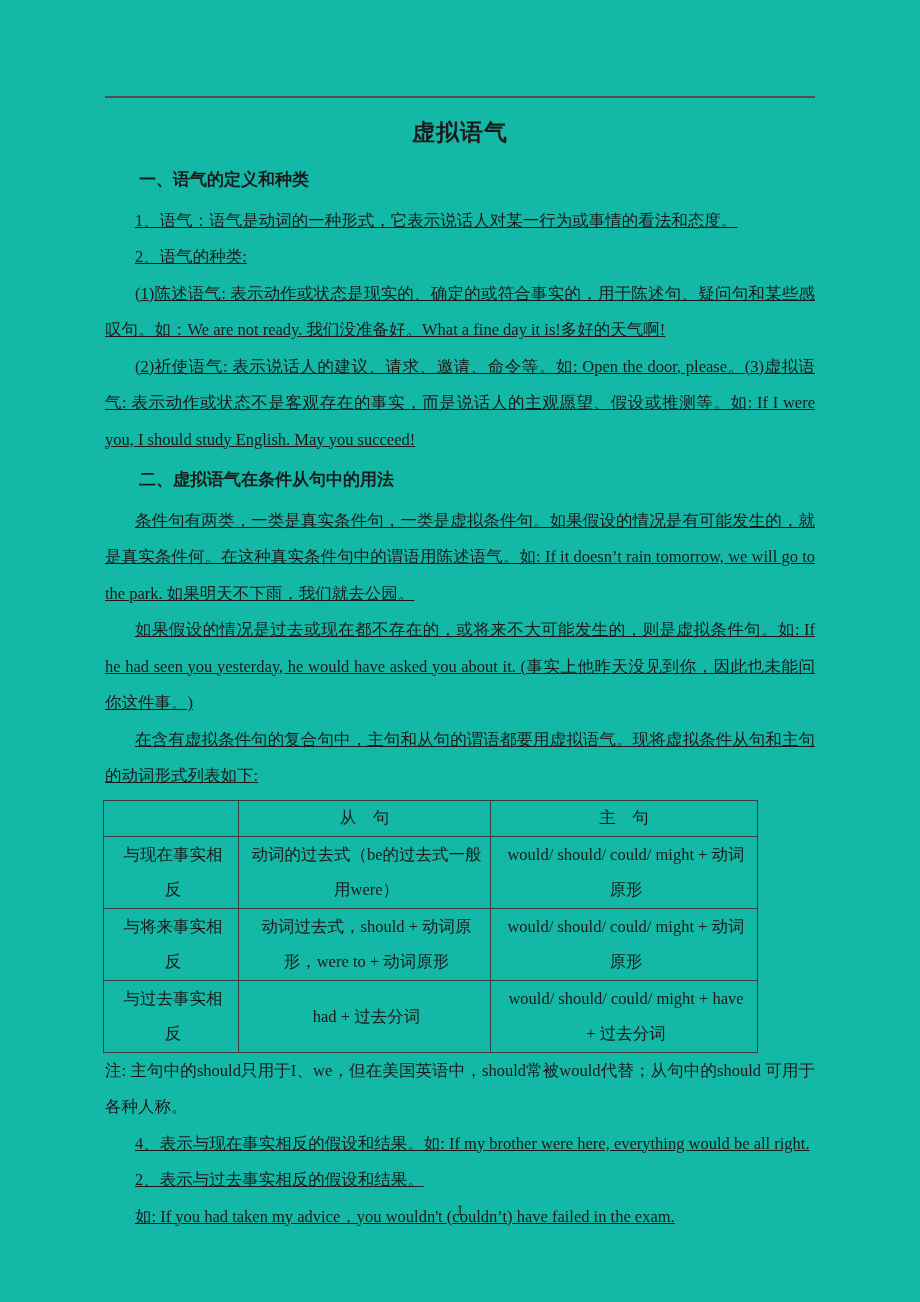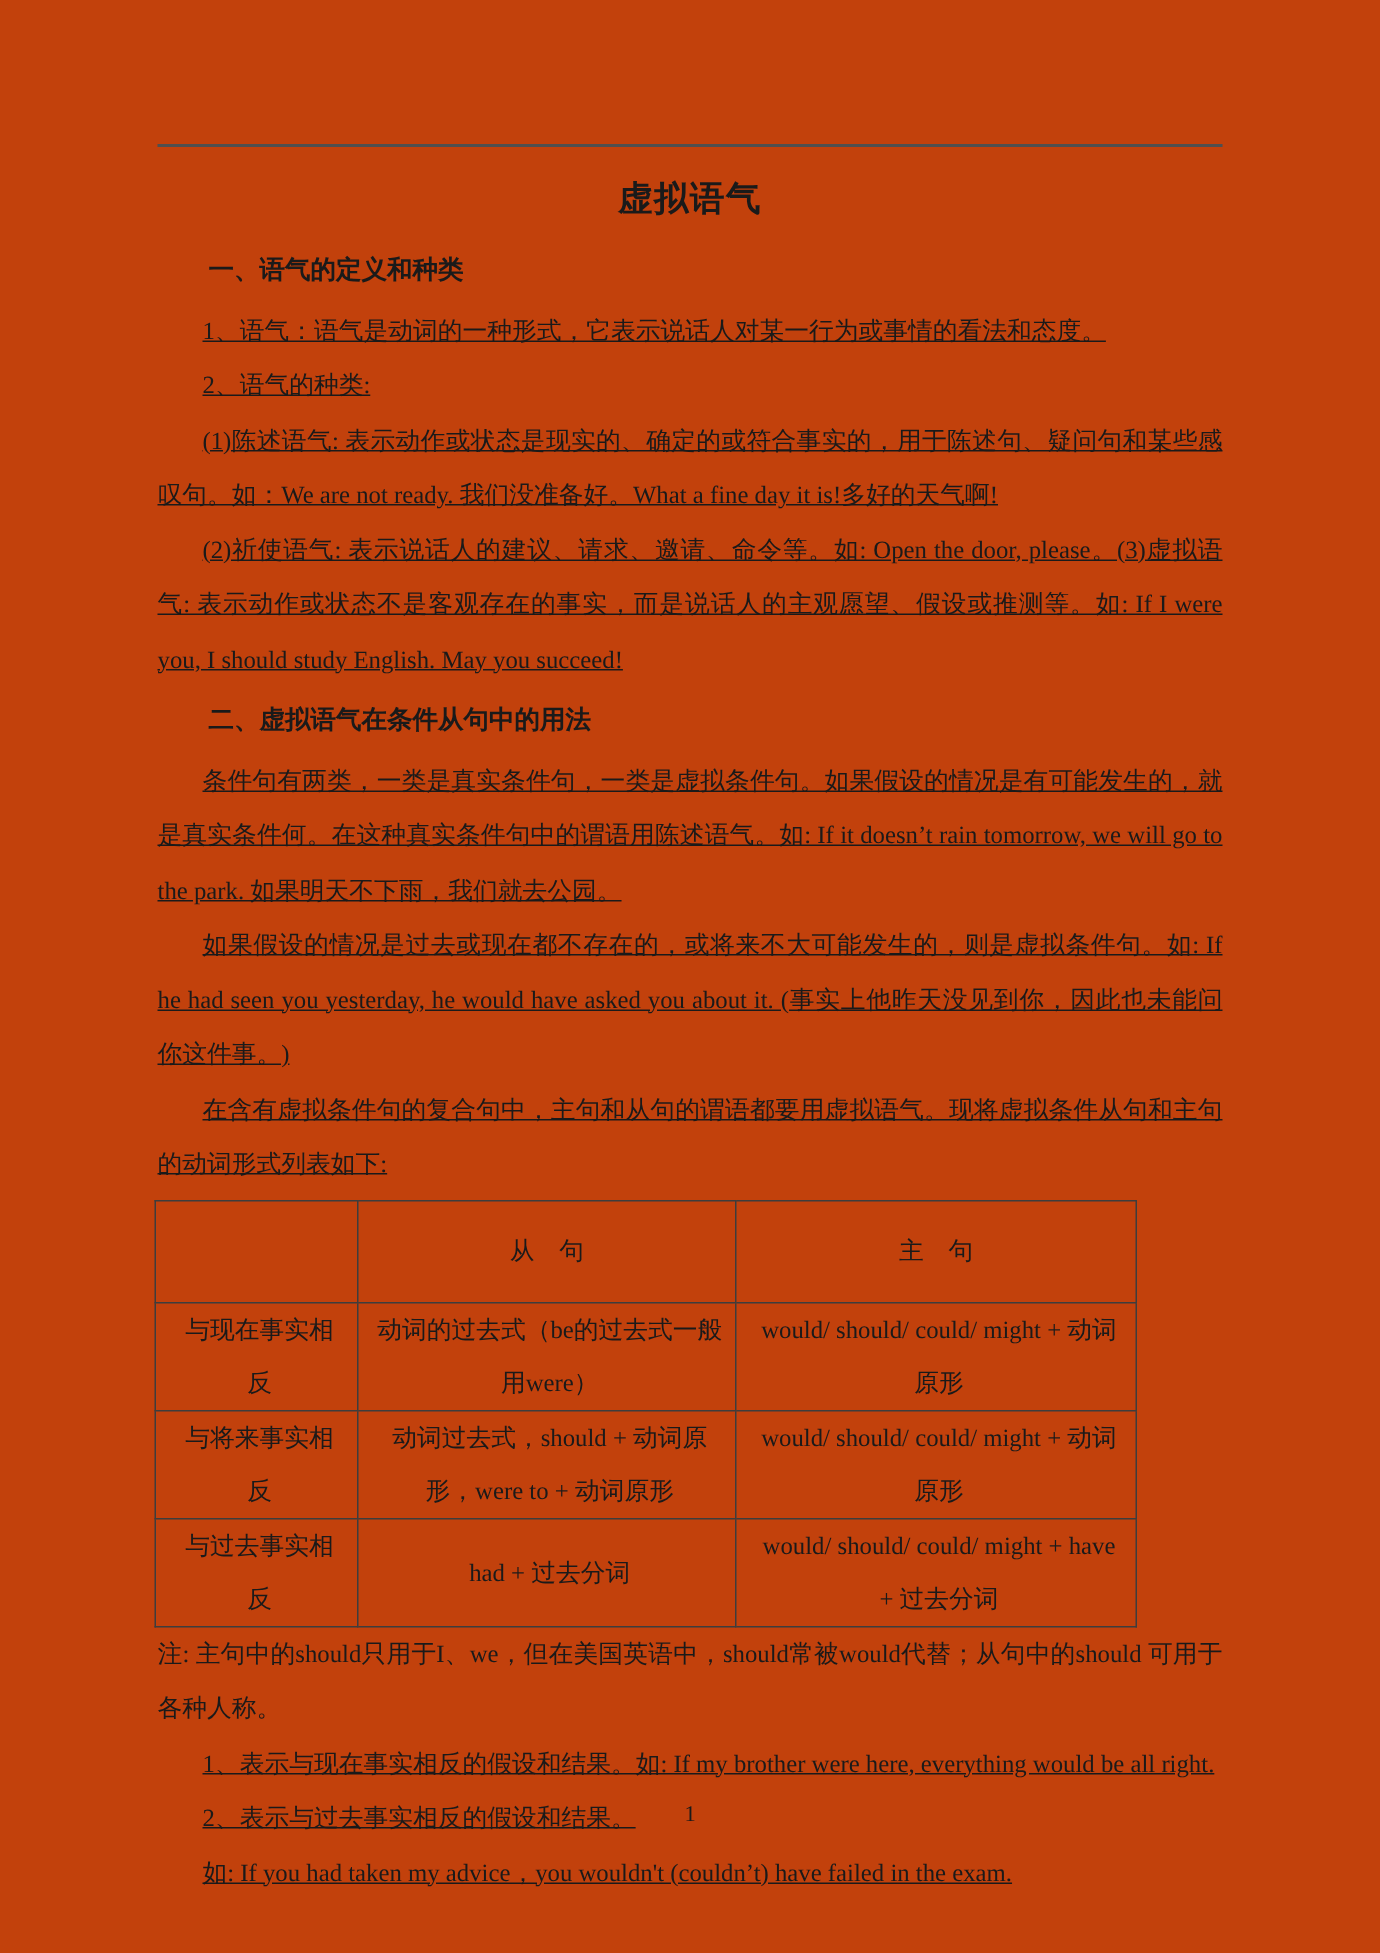--- a/index.html
+++ b/index.html
@@ -4,21 +4,21 @@
 <style>
   html, body {
     margin: 0;
     padding: 0;
     background: #ffffff;
   }
   .page {
     position: relative;
     width: 920px;
     height: 1302px;
-    background: #c2410c;
+    background: #14b8a6;
     color: #1a1a1a;
     font-family: "Liberation Serif", "DejaVu Serif", serif;
     overflow: hidden;
   }
   .content {
     margin: 0 105px;
     width: 710px;
   }
   .header-rule {
     height: 0;
@@ -59,21 +59,21 @@
   .forms-table th,
   .forms-table td {
     border: 1.5px solid #3d3d3d;
     font-weight: normal;
     font-size: 16.5px;
     color: #1a1a1a;
   }
   .forms-table th {
     height: 35px;
     text-align: center;
-    padding: 16px;
+    padding: 0;
   }
   .forms-table td {
     height: 71px;
     line-height: 35px;
     vertical-align: middle;
     padding: 0 8px 0 12px;
     text-align: center;
   }
   .footer-pagenum {
     position: absolute;
@@ -130,19 +130,19 @@
         </tr>
         <tr>
           <td>与过去事实相反</td>
           <td>had + 过去分词</td>
           <td>would/ should/ could/ might + have + 过去分词</td>
         </tr>
       </tbody>
     </table>
 
     <p class="para">注: 主句中的should只用于I、we，但在美国英语中，should常被would代替；从句中的should 可用于各种人称。</p>
-    <p class="para indent">1、表示与现在事实相反的假设和结果。如: If my brother were here, everything would be all right.</p>
+    <p class="para indent">4、表示与现在事实相反的假设和结果。如: If my brother were here, everything would be all right.</p>
     <p class="para indent">2、表示与过去事实相反的假设和结果。</p>
     <p class="para indent">如: If you had taken my advice，you wouldn't (couldn’t) have failed in the exam.</p>
   </div>
 
   <div class="footer-pagenum">1</div>
 </div>
 
 </body></html>

